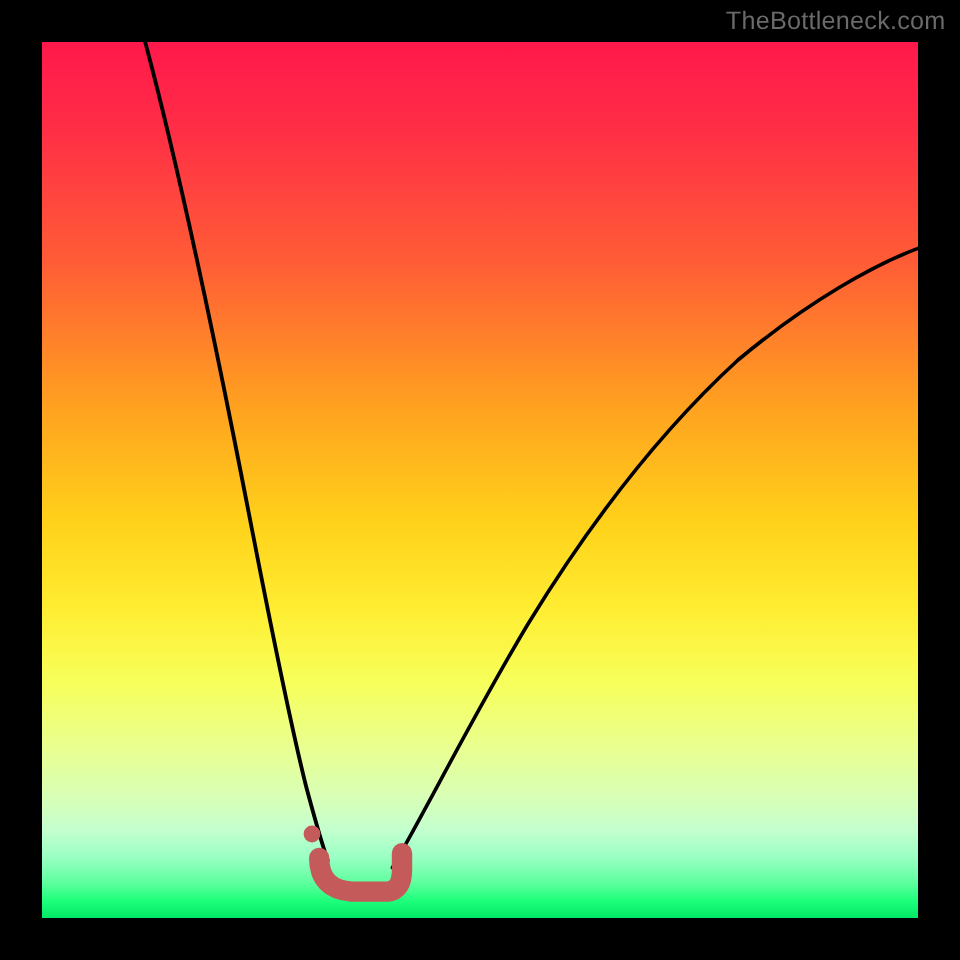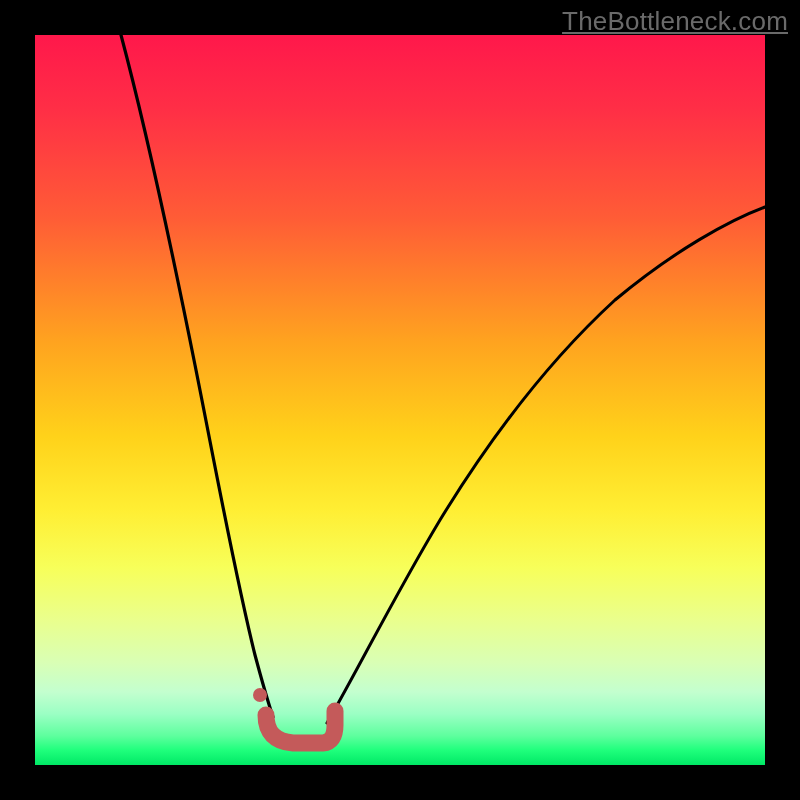--- a/index.html
+++ b/index.html
@@ -40,25 +40,24 @@
       #9bffc4 93%,
       #5eff9e 96%,
       #1fff7c 98%,
       #00e865 100%);
   }
   .watermark {
     position: absolute;
     top: 6px;
     right: 12px;
     color: #6a6a6a;
-    font-size: 26px;
+    font-size: 21px;
     font-weight: 500;
     letter-spacing: 0.2px;
     user-select: none;
-    text-decoration: underline;
   }
   svg.curve {
     position: absolute;
     left: 0;
     top: 0;
     width: 730px;
     height: 730px;
     overflow: visible;
   }
 </style>

